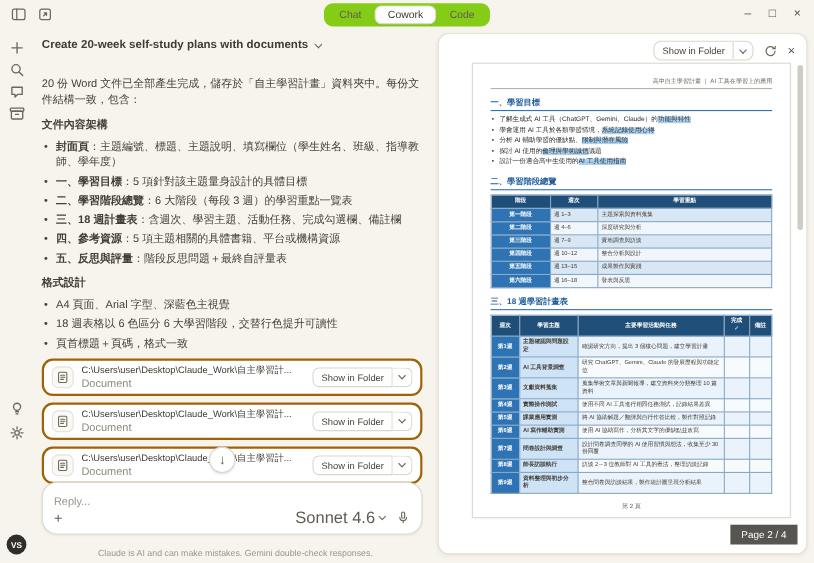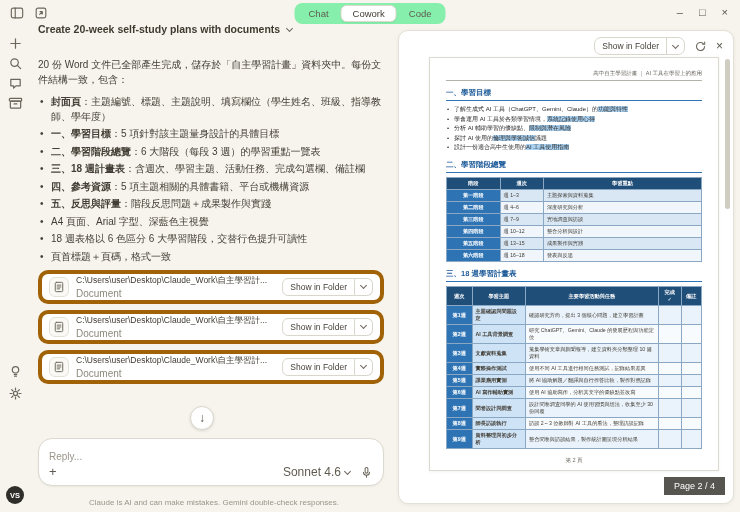--- a/index.html
+++ b/index.html
@@ -11,72 +11,72 @@
     color:#403d35;
   }
   svg { display:block; }
   .stroke { fill:none; stroke:#6b675c; stroke-width:1.3; stroke-linecap:round; stroke-linejoin:round; }
 
   
   .titlebar { position:absolute; top:0; left:0; right:0; height:26px; }
   .tb-left { position:absolute; left:10px; top:6px; display:flex; gap:10px; }
   .tb-icon { width:14px; height:14px; cursor:pointer; }
   .tabs { position:absolute; left:50%; top:3px; transform:translateX(-50%);
-          display:flex; background:#86efac; border-radius:8px; padding:2px; }
+          display:flex; background:#84cc16; border-radius:8px; padding:2px; }
   .tab { font-size:9.5px; color:#5f5b50; padding:3px 12px; border-radius:6px; cursor:pointer; }
   .tab.active { background:#ffffff; color:#3f3b31; border:1px solid #ddd9cc; padding:2px 11px; box-shadow:0 1px 2px rgba(0,0,0,.06); }
   .tb-right { position:absolute; right:12px; top:4px; display:flex; gap:16px; font-size:11px; color:#55524a; }
   .tb-right span { cursor:pointer; line-height:16px; }
 
   
   .sidebar { position:absolute; left:0; top:26px; width:30px; bottom:0; }
   .sb-icon { position:absolute; left:8px; width:15px; height:15px; cursor:pointer; }
   .avatar { position:absolute; left:6px; bottom:8px; width:18px; height:18px; border-radius:50%;
             background:#2f2e2a; color:#fff; font-size:7.5px; font-weight:bold;
             display:flex; align-items:center; justify-content:center; cursor:pointer; }
 
   
   .chev { display:inline-block; width:5px; height:5px; border-right:1.3px solid #6b675c;
           border-bottom:1.3px solid #6b675c; transform:rotate(45deg); margin-bottom:2px; }
 
   
-  .chat { position:absolute; left:30px; top:14px; width:368px; bottom:0; padding:6px 14px 0 8px; overflow:hidden; }
+  .chat { position:absolute; left:30px; top:26px; width:368px; bottom:0; padding:6px 14px 0 8px; overflow:hidden; }
   .chat-title-row { display:flex; align-items:center; gap:7px; height:18px; }
   .chat-title { font-size:10.5px; font-weight:600; color:#3f3b31; cursor:pointer; }
   .msg { margin-top:20px; font-size:10px; line-height:1.45; color:#433f36; }
   .msg p { margin-bottom:8px; }
   .msg h4 { font-size:10px; font-weight:bold; margin:8px 0 5px; }
   .msg ul { list-style:none; }
   .msg li { position:relative; padding-left:13px; margin-bottom:3px; }
   .msg li::before { content:"•"; position:absolute; left:2px; }
 
   .files { margin-top:6px; }
   .file-card { display:flex; align-items:center; height:34px; background:#fff;
-               border:4px solid #a16207; border-radius:10px; margin-bottom:6px; padding:0 7px; cursor:pointer; }
+               border:2px solid #a16207; border-radius:10px; margin-bottom:6px; padding:0 7px; cursor:pointer; }
   .file-icon { width:20px; height:20px; border:1px solid #e4e1d7; border-radius:6px; background:#faf9f5;
                display:flex; align-items:center; justify-content:center; flex:none; }
   .file-meta { flex:1; min-width:0; margin-left:7px; }
   .file-path { font-size:8.5px; color:#3f3b31; white-space:nowrap; overflow:hidden; }
   .file-type { font-size:10px; color:#8d897c; margin-top:1px; }
   .btn-group { display:flex; flex:none; }
   .btn { font-family:inherit; font-size:8.5px; color:#433f36; background:#fff; border:1px solid #d9d6cb;
          border-radius:6px 0 0 6px; padding:3px 7px; cursor:pointer; }
   .btn.chev-btn { border-left:none; border-radius:0 6px 6px 0; padding:3px 6px; }
 
   .scroll-down { position:absolute; left:160px; bottom:82px; width:24px; height:24px; border-radius:50%;
                  background:#fff; border:1px solid #d9d6cb; box-shadow:0 1px 3px rgba(0,0,0,.12);
                  display:flex; align-items:center; justify-content:center; font-size:12px; color:#55524a; cursor:pointer; }
 
   .reply { position:absolute; left:8px; right:14px; bottom:26px; height:48px; background:#fff;
            border:1px solid #dcd9ce; border-radius:14px; box-shadow:0 1px 2px rgba(0,0,0,.05); padding:7px 10px; }
   .reply-input { width:100%; border:none; outline:none; font-family:inherit; font-size:10px; color:#433f36; background:transparent; }
   .reply-input::placeholder { color:#9a968a; }
   .reply-row { position:absolute; left:10px; right:10px; bottom:6px; display:flex; align-items:center; }
   .plus-btn { font-size:13px; color:#5f5b50; cursor:pointer; line-height:12px; }
-  .model { margin-left:auto; display:flex; align-items:center; gap:4px; font-size:12px; color:#5f5b50; cursor:pointer; }
+  .model { margin-left:auto; display:flex; align-items:center; gap:4px; font-size:15px; color:#5f5b50; cursor:pointer; }
   .mic-btn { margin-left:10px; cursor:pointer; }
   .chat-footer { position:absolute; left:0; right:0; bottom:5px; text-align:center; font-size:8px; color:#9a968a; }
 
   
   .panel { position:absolute; left:398px; top:30px; width:336px; height:474px; background:#fff;
            border:1px solid #e3e0d6; border-radius:10px; box-shadow:0 1px 4px rgba(0,0,0,.06); }
   .panel-header { position:absolute; top:6px; right:10px; display:flex; align-items:center; gap:9px; }
   .show-btn { display:flex; align-items:stretch; border:1px solid #d9d6cb; border-radius:7px; background:#fff; cursor:pointer; }
   .show-btn .lbl { font-size:8.5px; padding:3px 7px; color:#433f36; }
   .show-btn .sep { width:1px; background:#d9d6cb; }
@@ -184,35 +184,37 @@
 </div>
 
 <div class="chat">
   <div class="chat-title-row">
     <span class="chat-title">Create 20-week self-study plans with documents</span>
     <span class="chev"></span>
   </div>
 
   <div class="msg">
     <p>20 份 Word 文件已全部產生完成，儲存於「自主學習計畫」資料夾中。每份文件結構一致，包含：</p>
+    <h4>文件內容架構</h4>
     <ul>
 
         <li><b>封面頁</b><span>：主題編號、標題、主題說明、填寫欄位（學生姓名、班級、指導教師、學年度）</span></li>
 
         <li><b>一、學習目標</b><span>：5 項針對該主題量身設計的具體目標</span></li>
 
         <li><b>二、學習階段總覽</b><span>：6 大階段（每段 3 週）的學習重點一覽表</span></li>
 
         <li><b>三、18 週計畫表</b><span>：含週次、學習主題、活動任務、完成勾選欄、備註欄</span></li>
 
         <li><b>四、參考資源</b><span>：5 項主題相關的具體書籍、平台或機構資源</span></li>
 
-        <li><b>五、反思與評量</b><span>：階段反思問題＋成果製作與實踐</span></li>
+        <li><b>五、反思與評量</b><span>：階段反思問題＋最終自評量表</span></li>
 
     </ul>
+    <h4>格式設計</h4>
     <ul>
 
         <li>A4 頁面、Arial 字型、深藍色主視覺</li>
 
         <li>18 週表格以 6 色區分 6 大學習階段，交替行色提升可讀性</li>
 
         <li>頁首標題＋頁碼，格式一致</li>
 
     </ul>
   </div>

